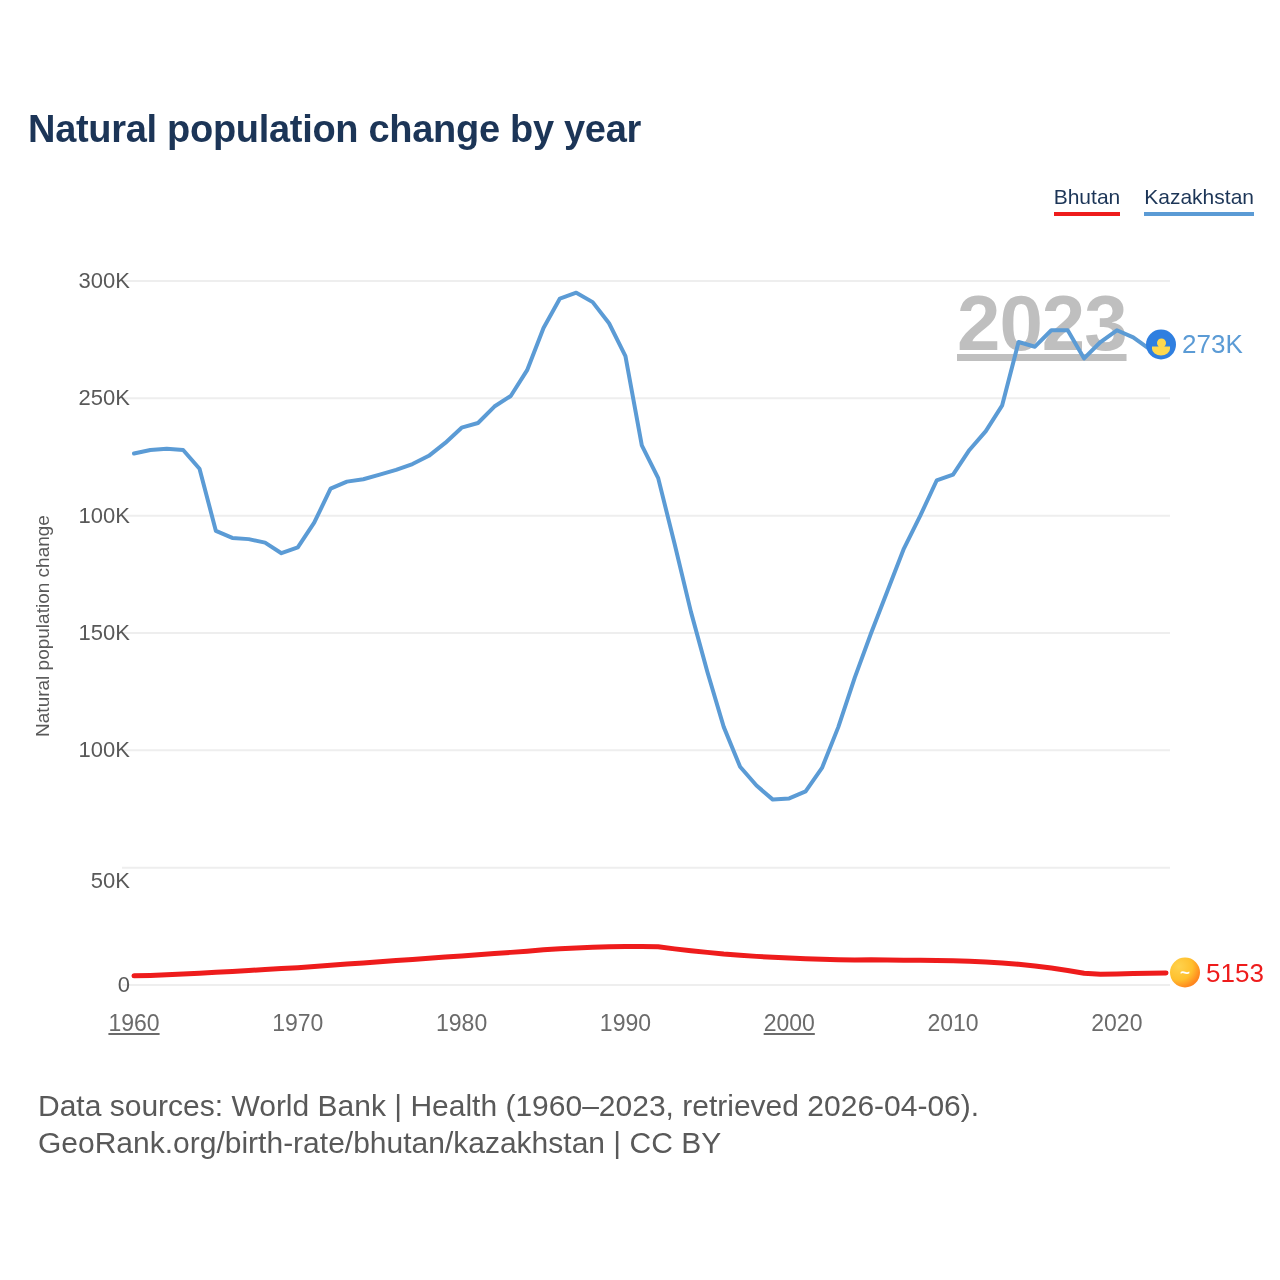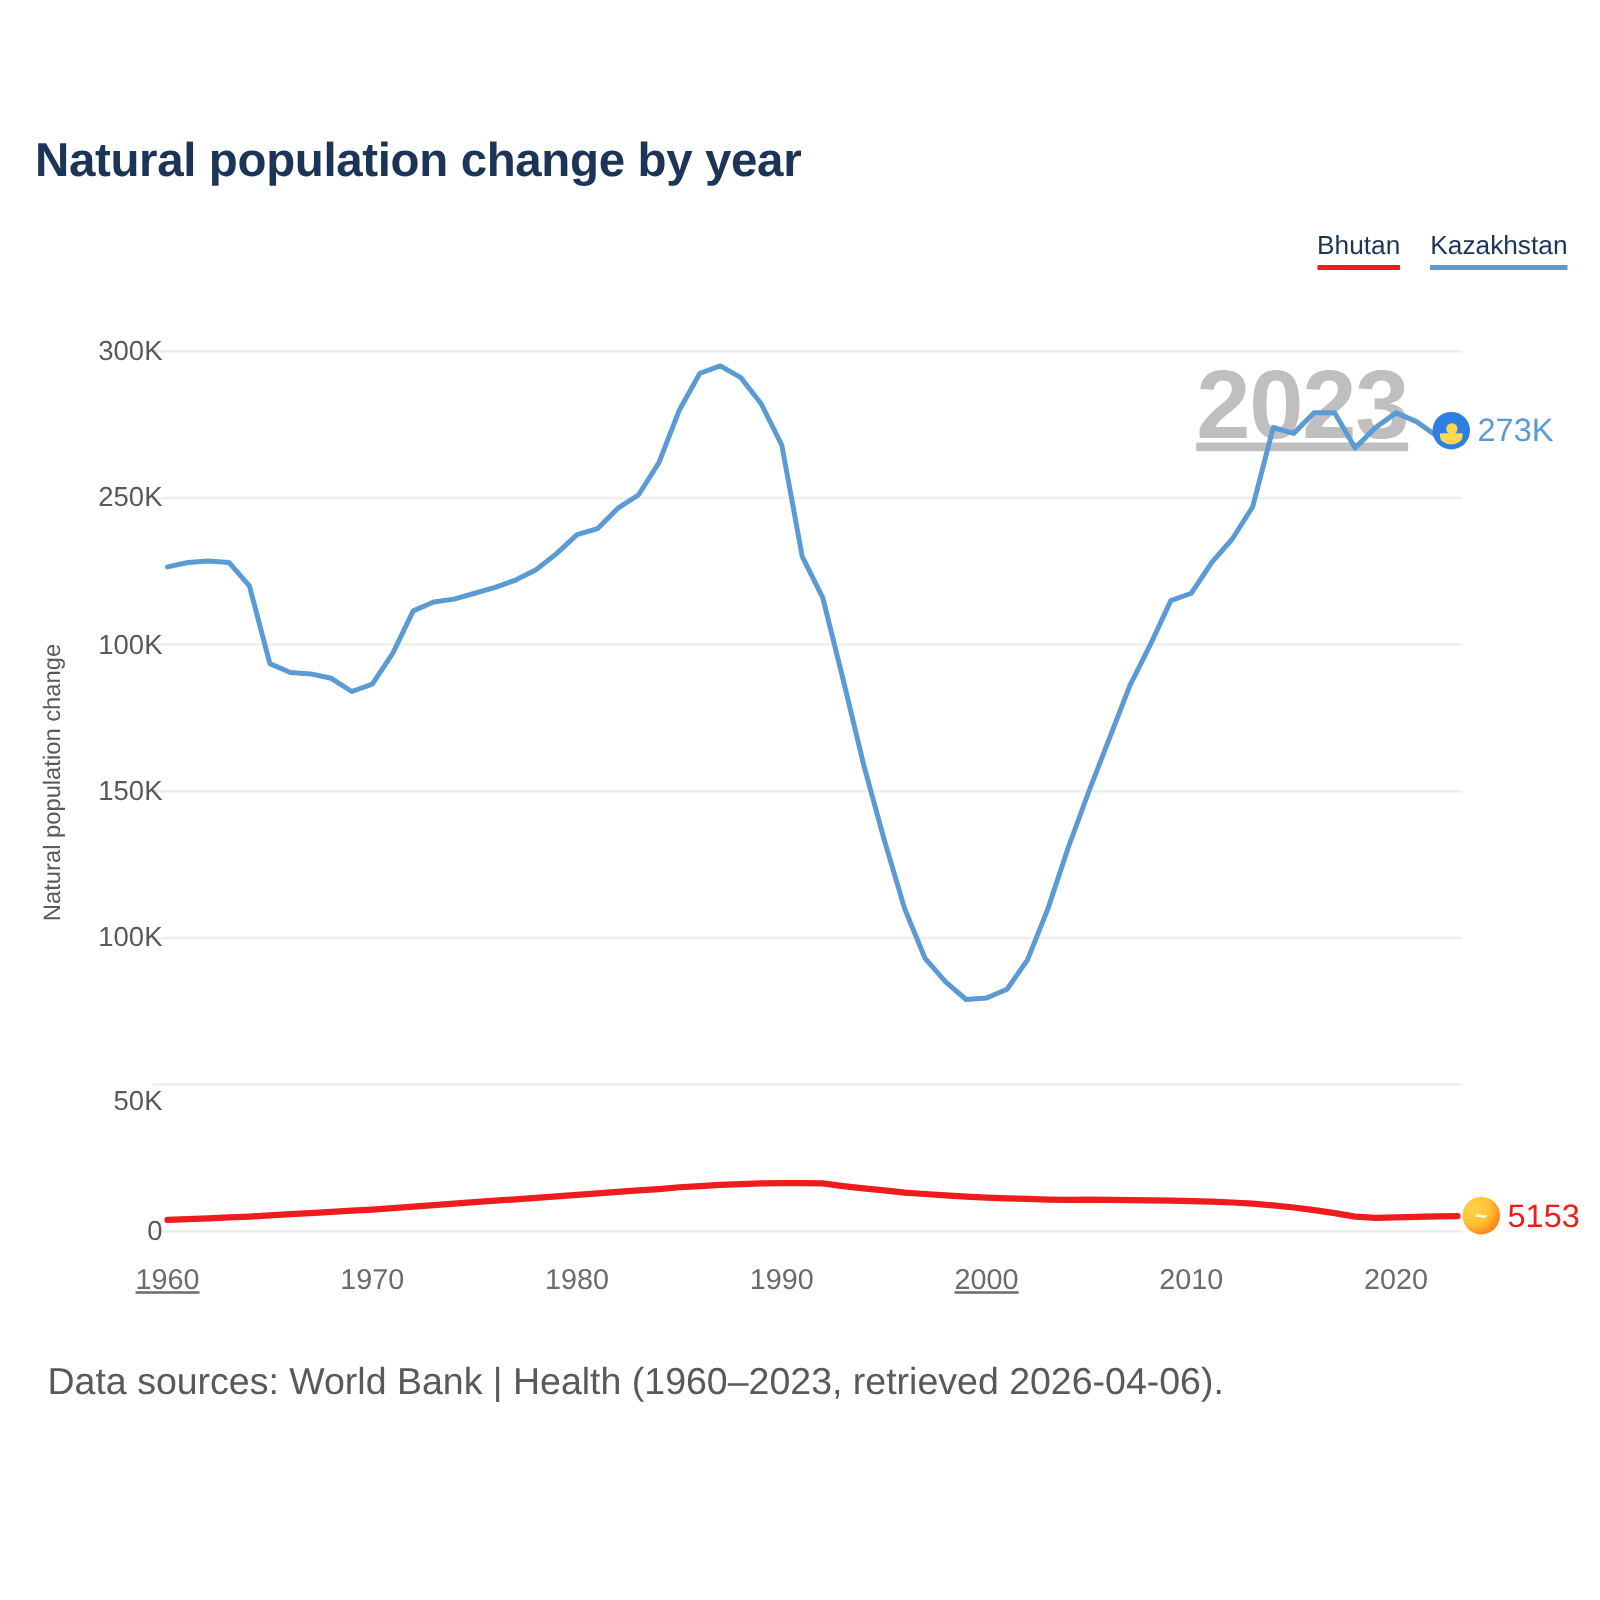--- a/index.html
+++ b/index.html
@@ -240,14 +240,15 @@
   </div>
 
   <div class="endlabel" id="bt-end" style="left: 1170px; top: 972.908px;">
     <span class="flag-badge flag-bt">
       <span class="dragon">~</span>
     </span>
     <span class="value" style="color:#ee1c1c">5153</span>
   </div>
 
   <div class="footer-line f1">Data sources: World Bank | Health (1960–2023, retrieved 2026-04-06).</div>
+  <div class="footer-line f2">GeoRank.org/birth-rate/bhutan/kazakhstan | CC BY</div>
 
 </div>
 
 </body></html>

